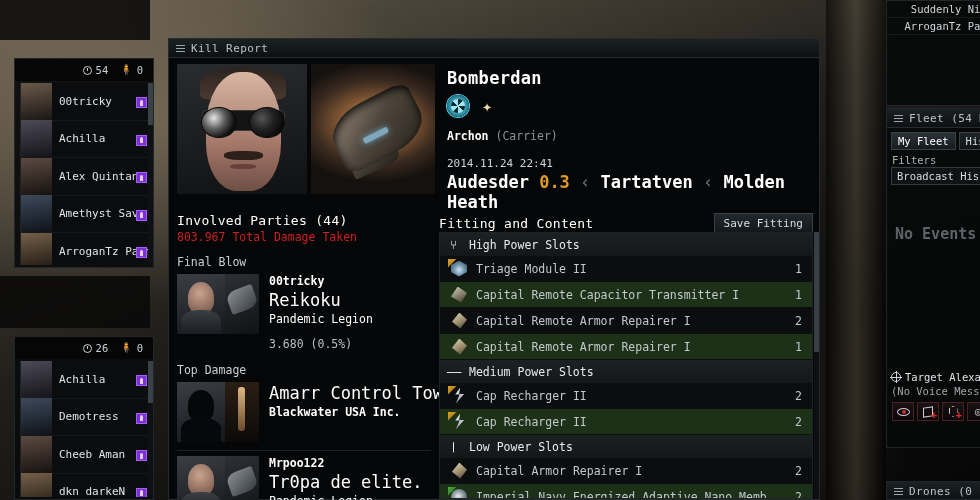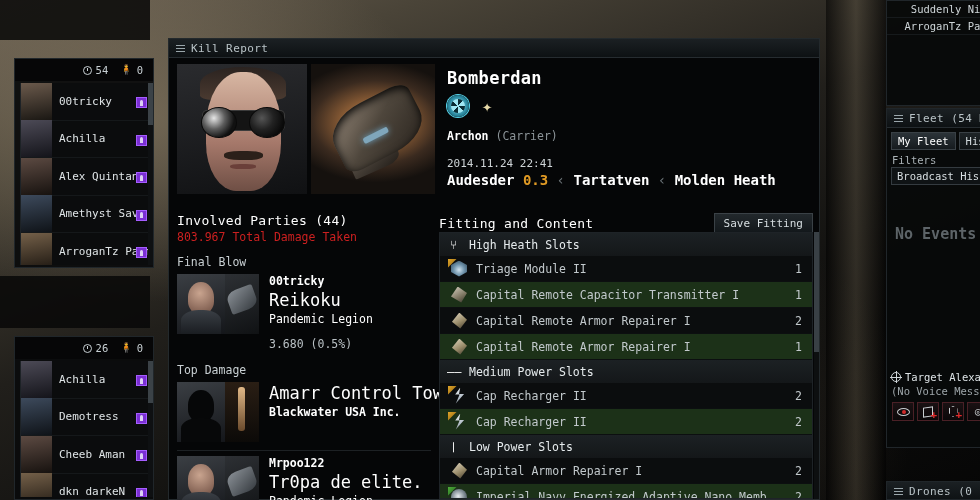--- a/index.html
+++ b/index.html
@@ -93,21 +93,21 @@
                border-radius: 50%; }
   .logo-alli { width: 22px; height: 22px; flex: 0 0 auto; position: relative; }
   .logo-alli::after { content: "\2726"; position: absolute; inset: 0; color: #e7d9a8; font-size: 17px;
                       display: flex; align-items: center; justify-content: center; }
   .affil-names { line-height: 1.35; }
   .affil-names div { color: #e9edef; font-size: 11.5px; }
   .v-ship { margin-top: 12px; font-size: 11.5px; }
   .v-ship b { color: #fff; font-weight: bold; }
   .v-ship span { color: #8b9397; margin-top: 34px; }
   .v-time { margin-top: 14px; color: #cfd5d8; font-size: 11px; }
-  .v-loc { margin-top: 2px; color: #fff; font-size: 14px; font-weight: bold; }
+  .v-loc { margin-top: 2px; color: #fff; font-size: 17px; font-weight: bold; }
   .sec-03 { color: #e09a24; }
   .chev { color: #6c7478; font-weight: normal; }
 
   
   .kr-split { position: absolute; left: 0; right: 0; top: 149px; bottom: 0; display: flex; }
   .pane-left { width: 270px; flex: 0 0 auto; padding: 6px 8px 0 8px; position: relative; }
   .pane-right { flex: 1 1 auto; padding: 6px 6px 0 0; position: relative; min-width: 0; }
   .sec-title { color: #fff; font-size: 13px; letter-spacing: .3px; }
   .dmg-total { color: #cc2020; font-size: 11.5px; margin-top: 2px; }
   .sub-label { color: #c9d0d3; font-size: 11.5px; margin-top: 11px; }
@@ -400,21 +400,21 @@
         </div>
 
         <div class="pane-right">
           <div class="fit-head">
             <span class="sec-title">Fitting and Content</span>
             <button class="btn">Save Fitting</button>
           </div>
           <div class="fit-list" id="fitlist">
               <div class="grp">
                 <span class="gi">⑂</span>
-                <span>High Heath Slots</span>
+                <span>High Power Slots</span>
               </div>
               <div class="row">
                 <span class="ri">
                   <span class="mi mi-triage"></span>
                   <span class="tag"></span>
                 </span>
                 <span class="label">Triage Module II</span>
                 <span class="qty">1</span>
               </div>
               <div class="row hl">

